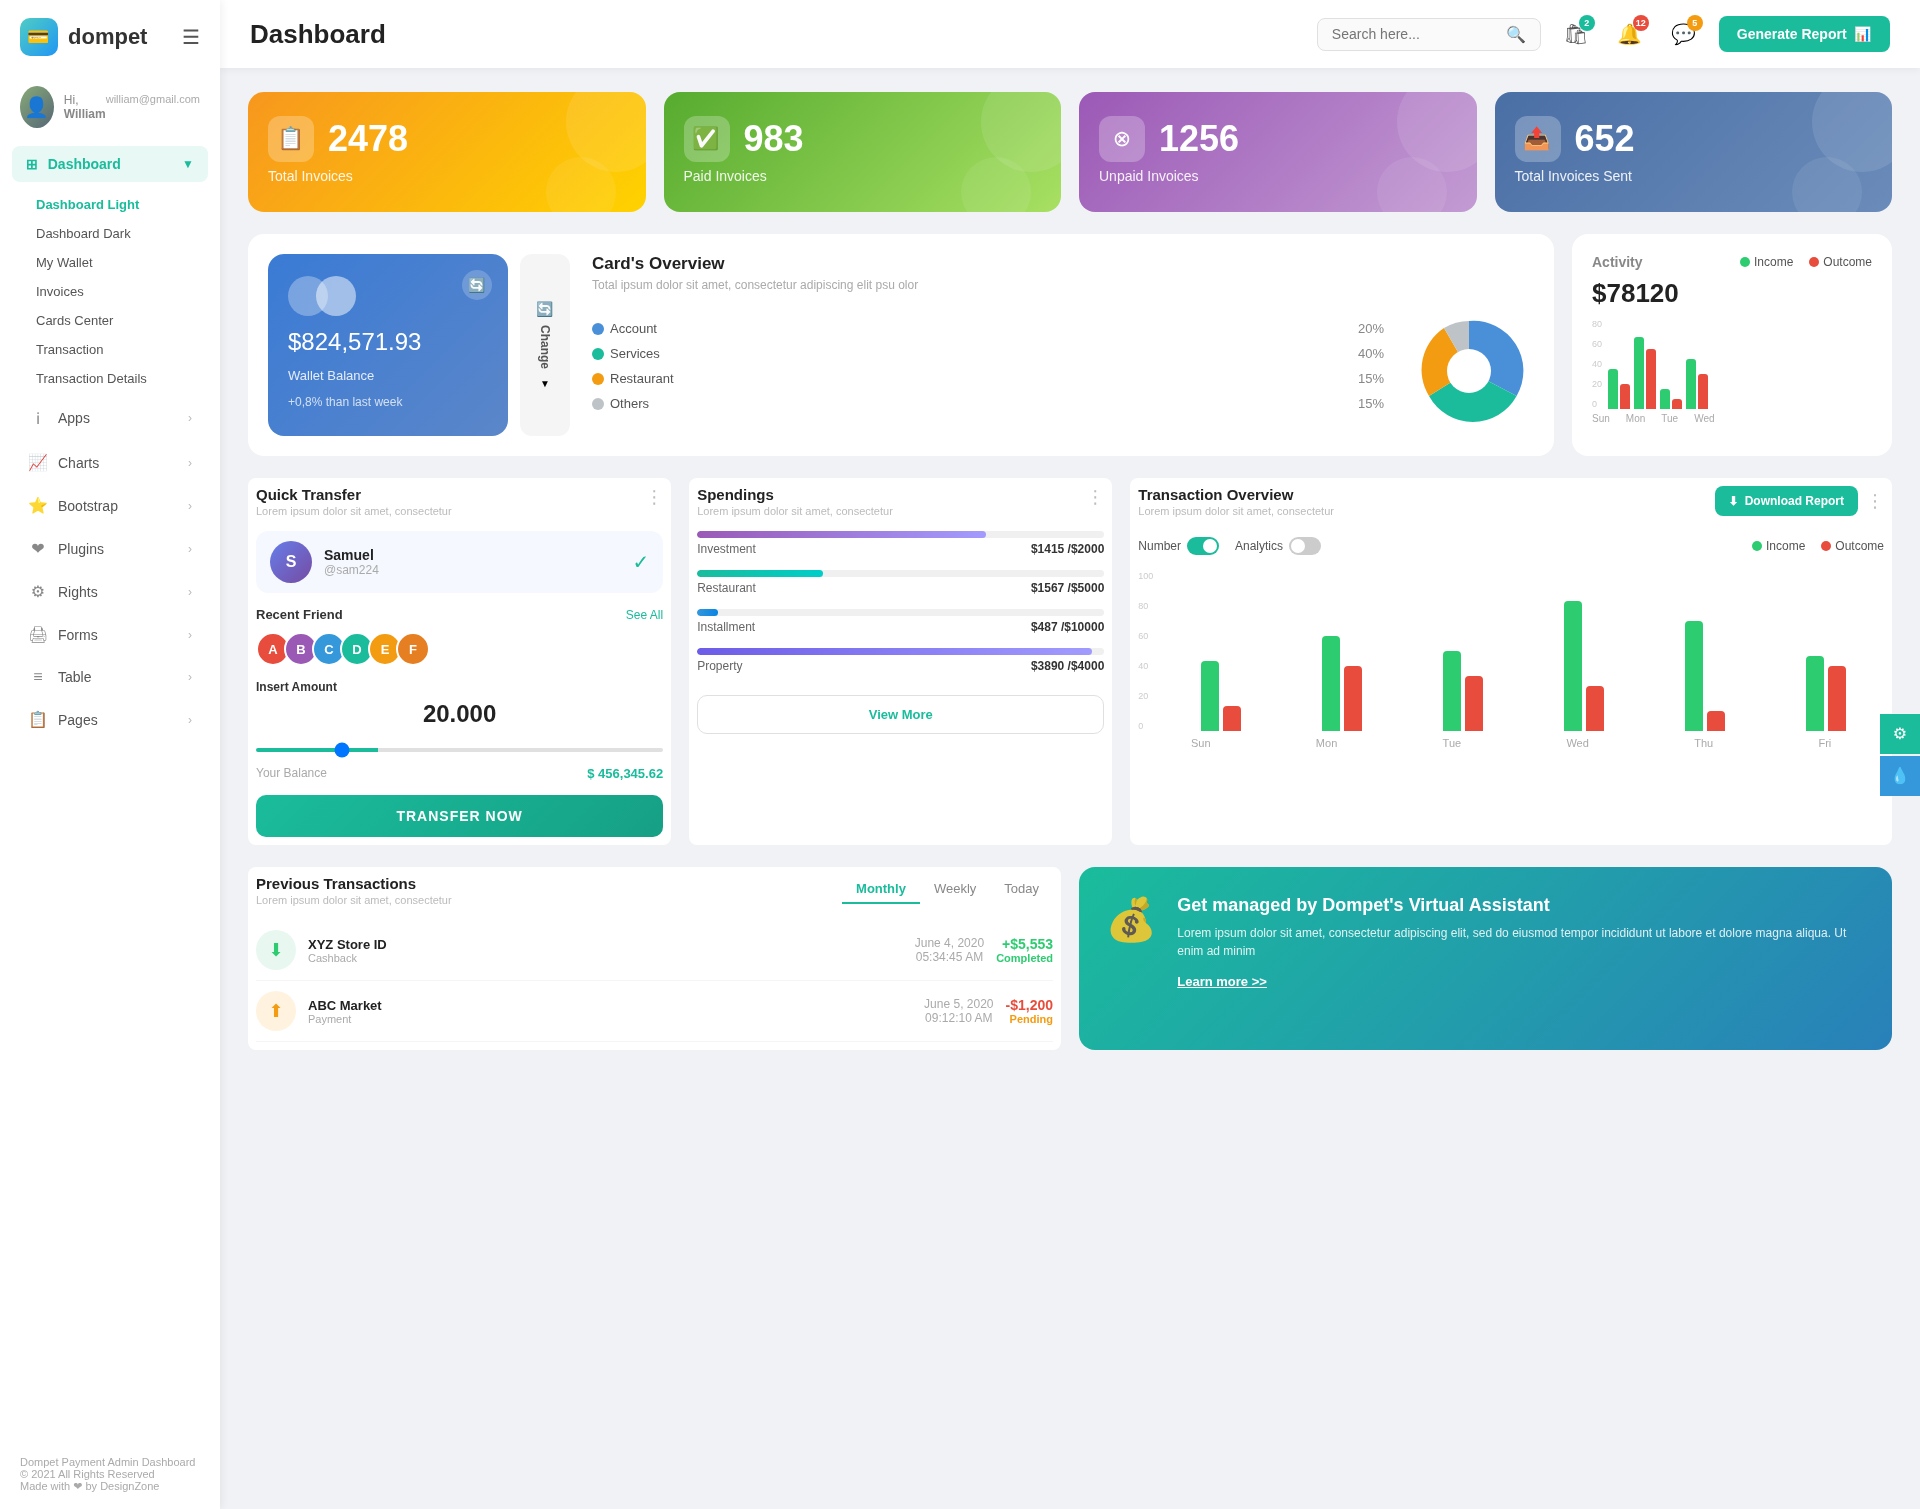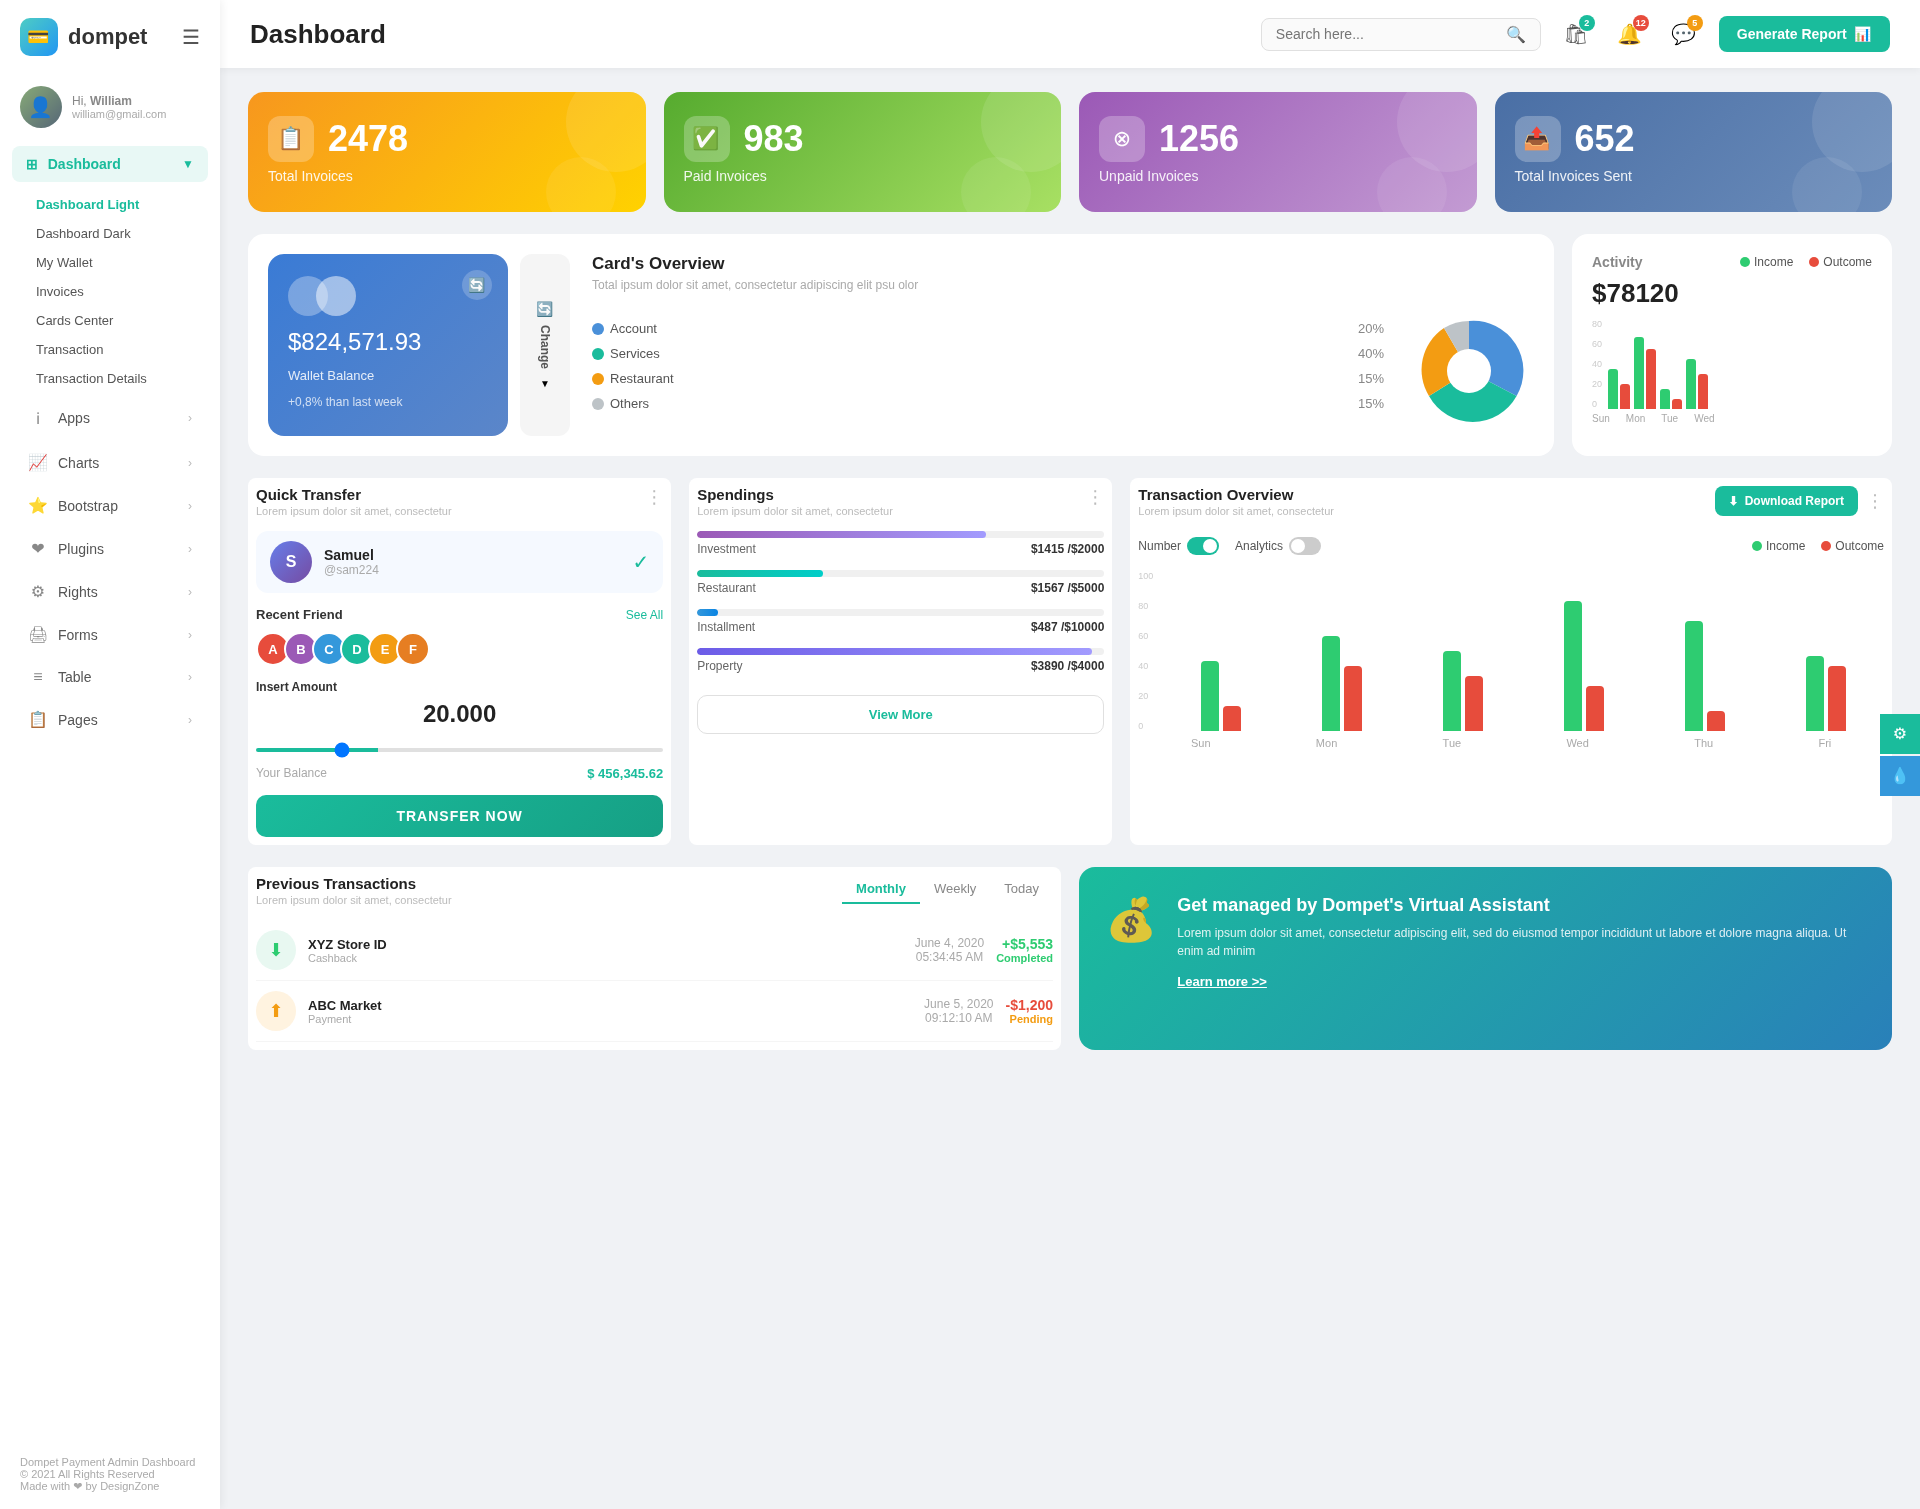--- a/index.html
+++ b/index.html
@@ -37,21 +37,21 @@
       padding: 12px 20px;
     }
     .avatar {
       width: 42px; height: 42px; border-radius: 50%;
       background: #ccc;
       overflow: hidden;
       display: flex; align-items: center; justify-content: center;
       font-size: 20px; color: #fff;
       background: linear-gradient(135deg, #8a7, #567);
     }
-    .user-info { display: flex; flex-direction: column; }
+    .user-info { display: flex; }
     .user-email { font-size: 11px; color: #aaa; }
 
     .nav-item-dashboard {
       background: #e8f8f5;
       border-radius: 8px;
       margin: 6px 12px;
       padding: 10px 14px;
       display: flex; align-items: center; gap: 10px;
       cursor: pointer;
       color: #1abc9c;
@@ -109,21 +109,21 @@
       gap: 16px;
     }
     .page-title { font-size: 26px; font-weight: 700; color: #222; flex: 1; }
     .search-box {
       display: flex; align-items: center;
       border: 1.5px solid #e0e0e0;
       border-radius: 8px;
       padding: 6px 14px;
       gap: 8px;
       background: #fafafa;
-      width: 280px;
+      width: 224px;
     }
     .search-input {
       border: none; background: transparent;
       font-size: 14px; color: #888; outline: none; width: 100%;
     }
     .search-icon { color: #aaa; font-size: 16px; }
 
     .topbar-icons { display: flex; align-items: center; gap: 16px; }
     .icon-badge {
       position: relative; cursor: pointer;

